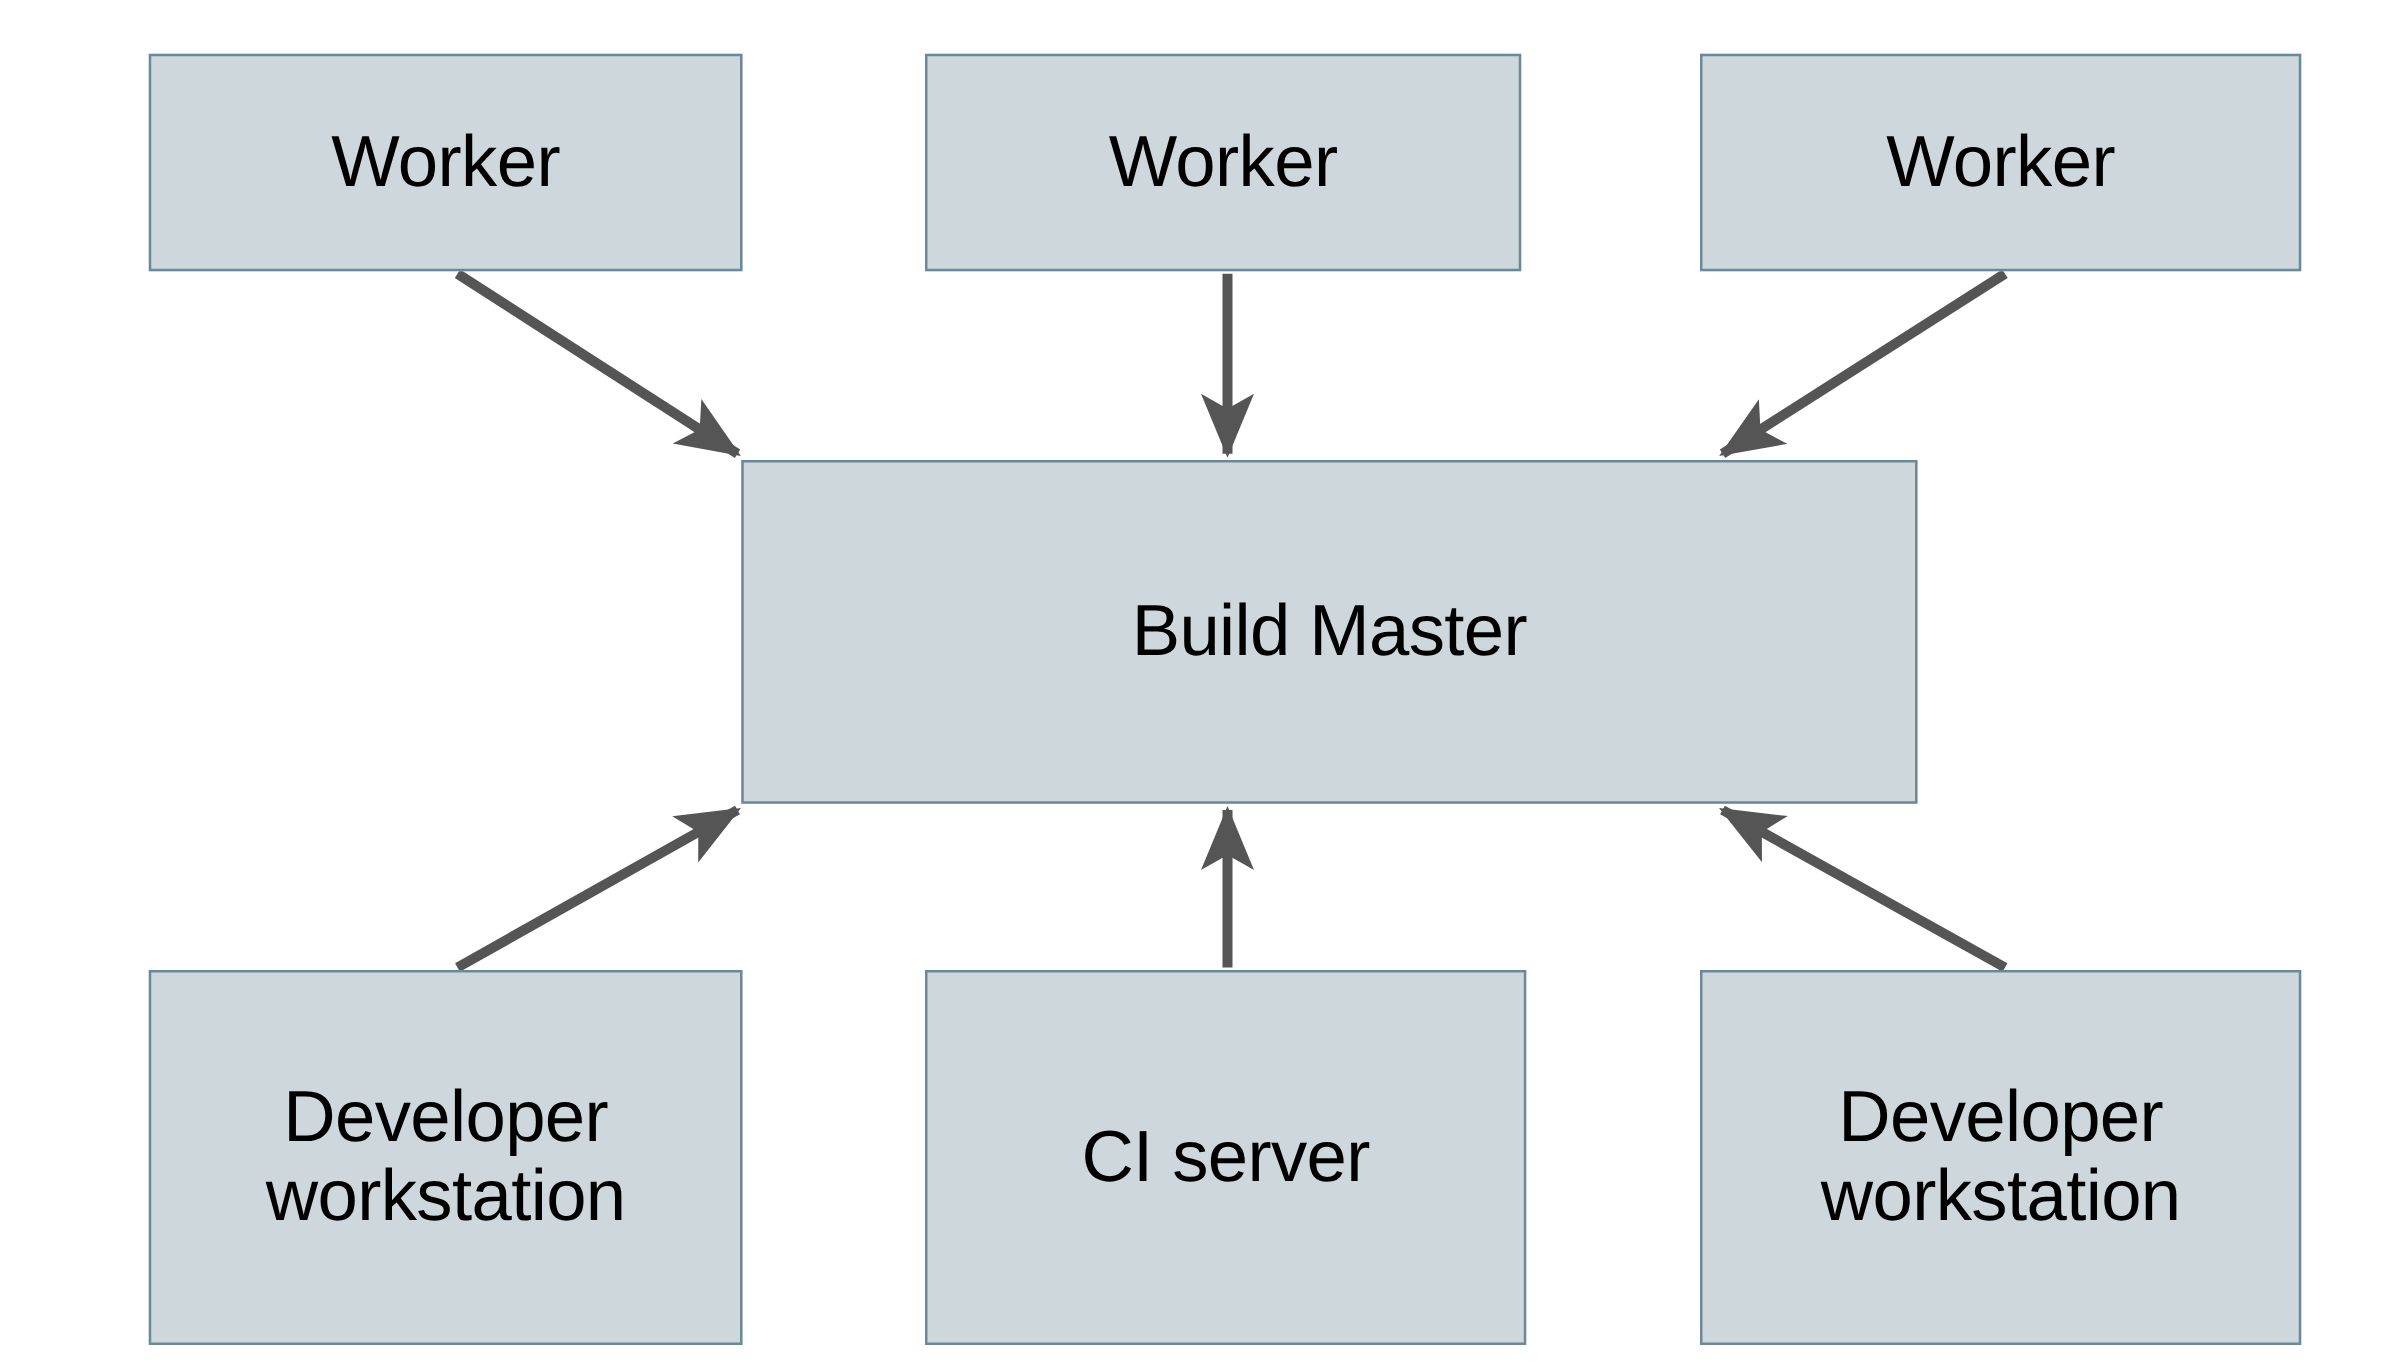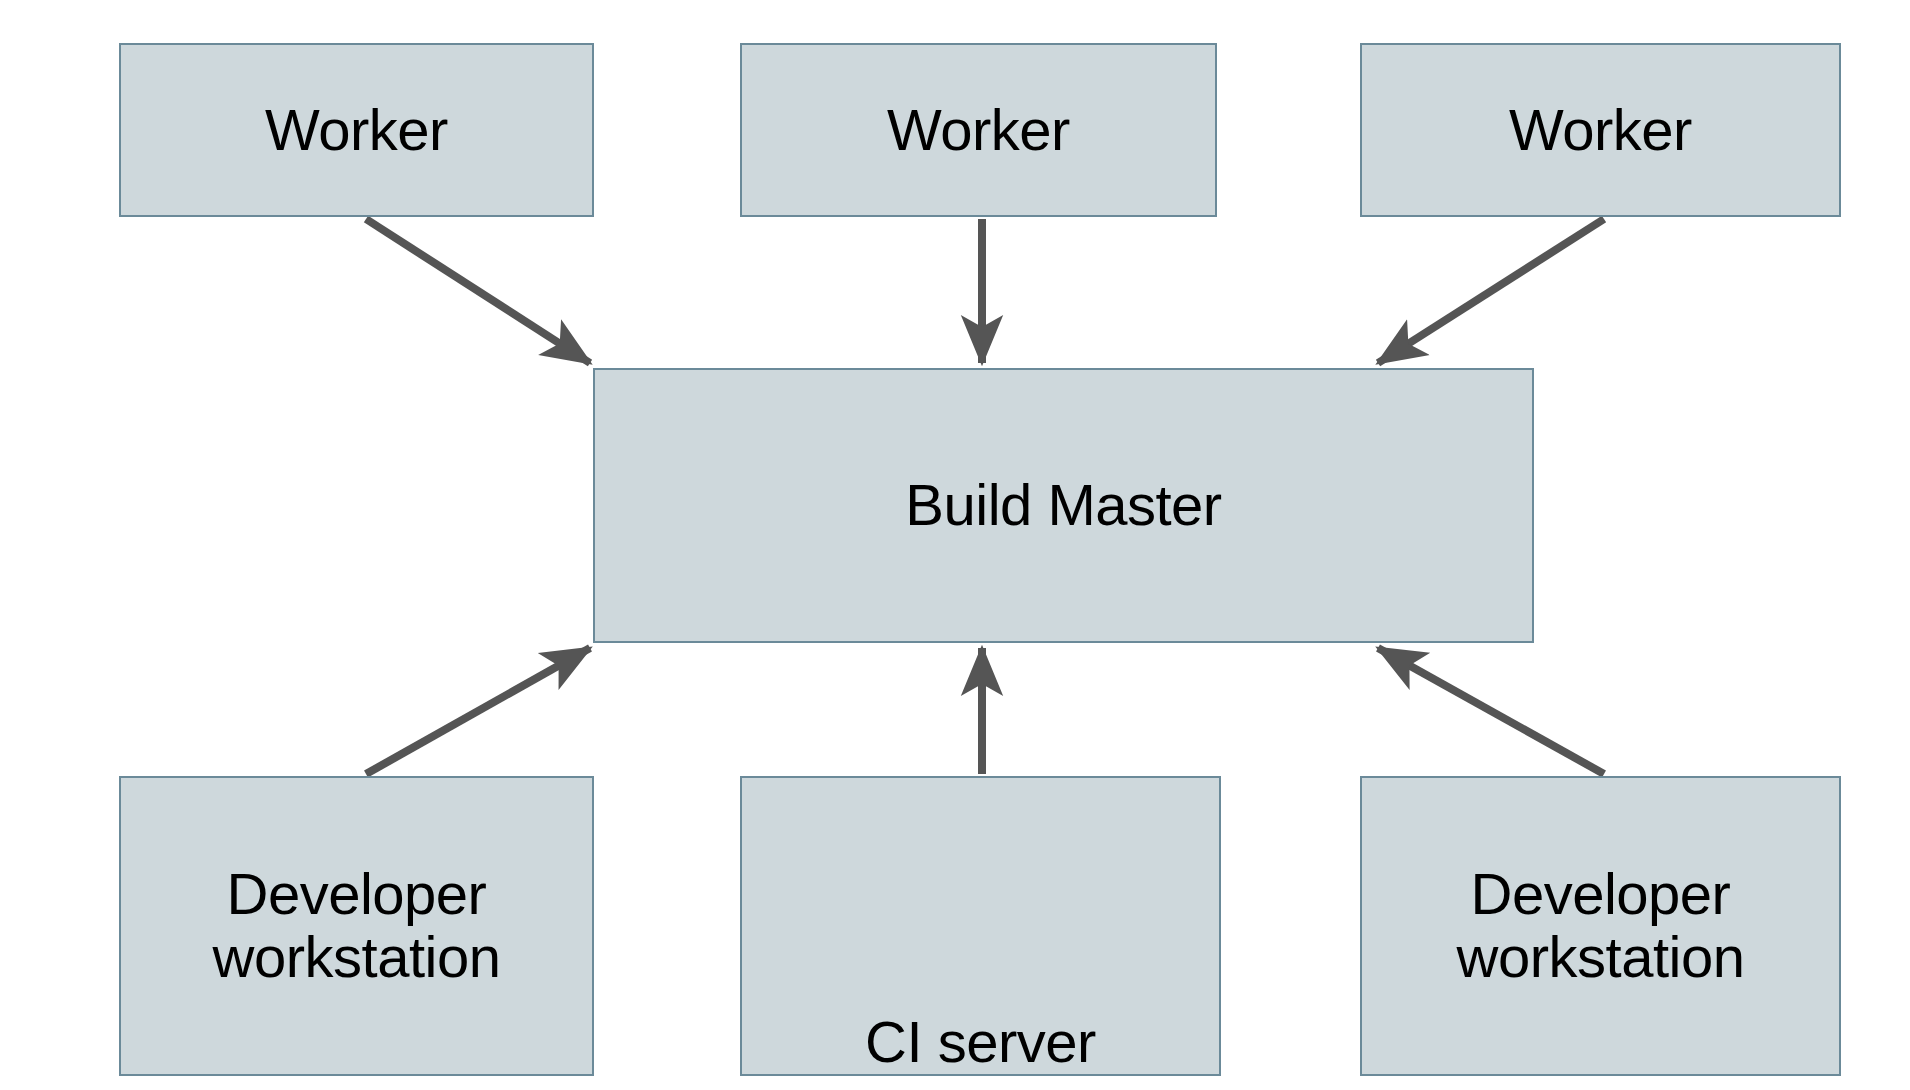--- a/index.html
+++ b/index.html
@@ -46,21 +46,21 @@
     letter-spacing: -0.5px;
     white-space: pre-line;
     padding: 0 10px;
   }
   
   #node-worker-1      { left: 119px;  top: 43px;  width: 475px; height: 174px; }
   #node-worker-2      { left: 740px;  top: 43px;  width: 477px; height: 174px; }
   #node-worker-3      { left: 1360px; top: 43px;  width: 481px; height: 174px; }
   #node-build-master  { left: 593px;  top: 368px; width: 941px; height: 275px; }
   #node-dev-left      { left: 119px;  top: 776px; width: 475px; height: 300px; }
-  #node-ci-server     { left: 740px;  top: 776px; width: 481px; height: 300px; align-items: flex-end; }
+  #node-ci-server     { left: 740px;  top: 776px; width: 481px; height: 300px; }
   #node-dev-right     { left: 1360px; top: 776px; width: 481px; height: 300px; }
 </style>
 </head>
 <body>
 
 <div id="canvas">
 
   <svg id="edges" viewBox="0 0 1910 1090" width="1910" height="1090" xmlns="http://www.w3.org/2000/svg">
     <defs>
       <marker id="arrowhead" markerWidth="7" markerHeight="7" refX="6.0" refY="3.0" orient="auto" markerUnits="strokeWidth">

